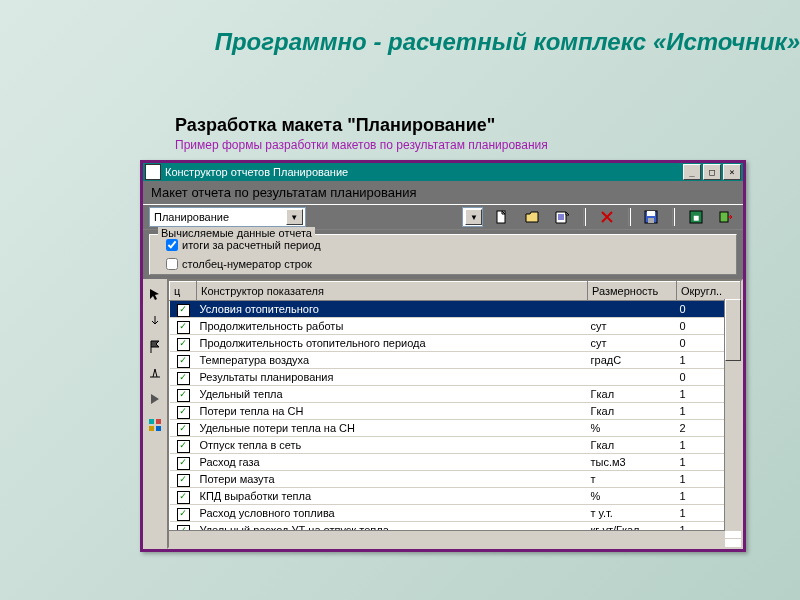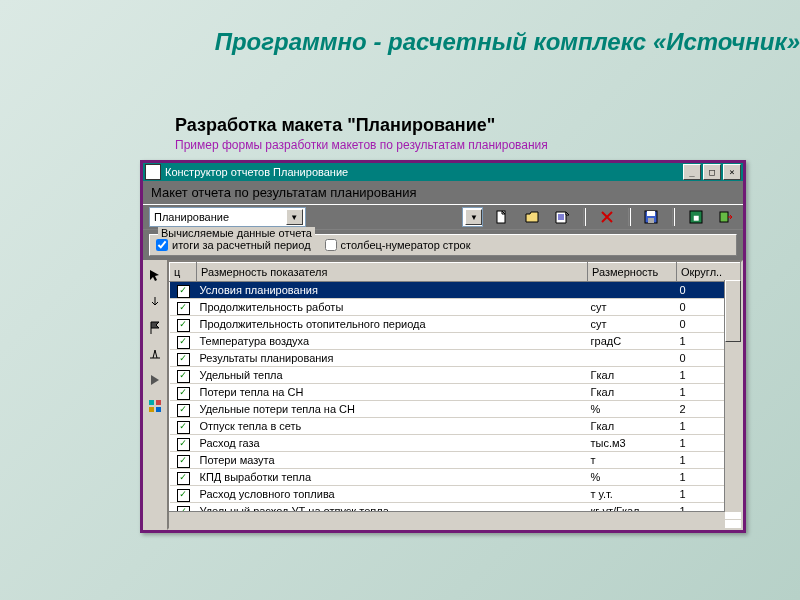--- a/index.html
+++ b/index.html
@@ -12,24 +12,24 @@
 .titlebar .ticon{width:14px;height:14px;margin-right:4px;background:#fff;border:1px solid #333;display:inline-block}
 .titlebar .caption{flex:1}
 .titlebar .winbtn{width:16px;height:14px;background:#d4d0c8;border:1px solid #fff;border-right-color:#404040;border-bottom-color:#404040;margin-left:2px;display:flex;align-items:center;justify-content:center;font-size:9px;font-family:monospace;color:#000;cursor:default}
 .subhead{padding:4px 8px;font-size:13px;color:#000}
 .toolbar-row{display:flex;align-items:center;padding:2px 6px;gap:8px;border-top:1px solid #fff;border-bottom:1px solid #808080}
 .combo{height:18px;border:1px solid #7f9db9;background:#fff;width:150px;display:flex;align-items:center;padding:0 2px 0 4px;font-size:11px}
 .combo .cbarrow{margin-left:auto;width:15px;height:14px;background:#d4d0c8;border:1px solid #fff;border-right-color:#404040;border-bottom-color:#404040;display:flex;align-items:center;justify-content:center;font-size:8px}
 .tbtn{width:22px;height:20px;display:flex;align-items:center;justify-content:center}
 .tsep{width:1px;height:18px;border-left:1px solid #808080;border-right:1px solid #fff;margin:0 2px}
 .ico{width:16px;height:16px;display:block}
-.section{border:1px solid #808080;border-top-color:#fff;border-left-color:#fff;margin:4px 6px;padding:4px 6px;background:#d4d0c8;position:relative}
+.section{border:1px solid #808080;border-top-color:#fff;border-left-color:#fff;margin:4px 6px;padding:4px 16px;background:#d4d0c8;position:relative}
 .section .legend{position:absolute;top:-8px;left:8px;background:#d4d0c8;padding:0 3px;font-size:11px}
 .chkrow{display:flex;gap:40px}
-.chkcol{display:flex;flex-direction:row;gap:14px}
+.chkcol{display:flex;flex-direction:column;gap:7px}
 .chk{display:flex;align-items:center;gap:4px;font-size:11px}
 .chk input{margin:0;width:12px;height:12px}
 .main{display:flex}
 .sidebar{width:24px;background:#d4d0c8;display:flex;flex-direction:column;align-items:center;gap:6px;padding-top:6px}
 .sbtn{width:20px;height:20px;display:flex;align-items:center;justify-content:center}
 .grid{flex:1;border:2px inset #d4d0c8;background:#fff;height:266px;overflow:hidden;position:relative}
 .grid table{width:100%;border-collapse:collapse;font-size:11px;table-layout:fixed}
 .grid th{background:#d4d0c8;border:1px solid #808080;border-top-color:#fff;border-left-color:#fff;font-weight:normal;padding:1px 4px;text-align:left;height:16px}
 .grid td{border-bottom:1px solid #d4d0c8;padding:0 3px;height:14px;line-height:14px;overflow:hidden;white-space:nowrap}
 .grid td.ck{text-align:center;width:18px}
@@ -165,29 +165,29 @@
             <rect x="9" y="9" width="5" height="5" fill="#06c"></rect>
           </svg>
         </span>
     </div>
 
     <div class="grid">
       <table>
         <thead>
             <tr>
           <th style="width:18px">ц</th>
-          <th>Размерность показателя</th>
+          <th>Конструктор показателя</th>
           <th style="width:80px">Размерность</th>
           <th style="width:55px">Округл..</th>
         </tr>
           </thead>
         <tbody id="grid-body">
             <tr class="sel">
               <td class="ck"><span class="cb">✓</span></td>
-              <td>Условия планирования</td>
+              <td>Условия отопительного</td>
               <td></td>
               <td>0</td>
             </tr>
             <tr>
               <td class="ck"><span class="cb">✓</span></td>
               <td>Продолжительность работы</td>
               <td>сут</td>
               <td>0</td>
             </tr>
             <tr>

